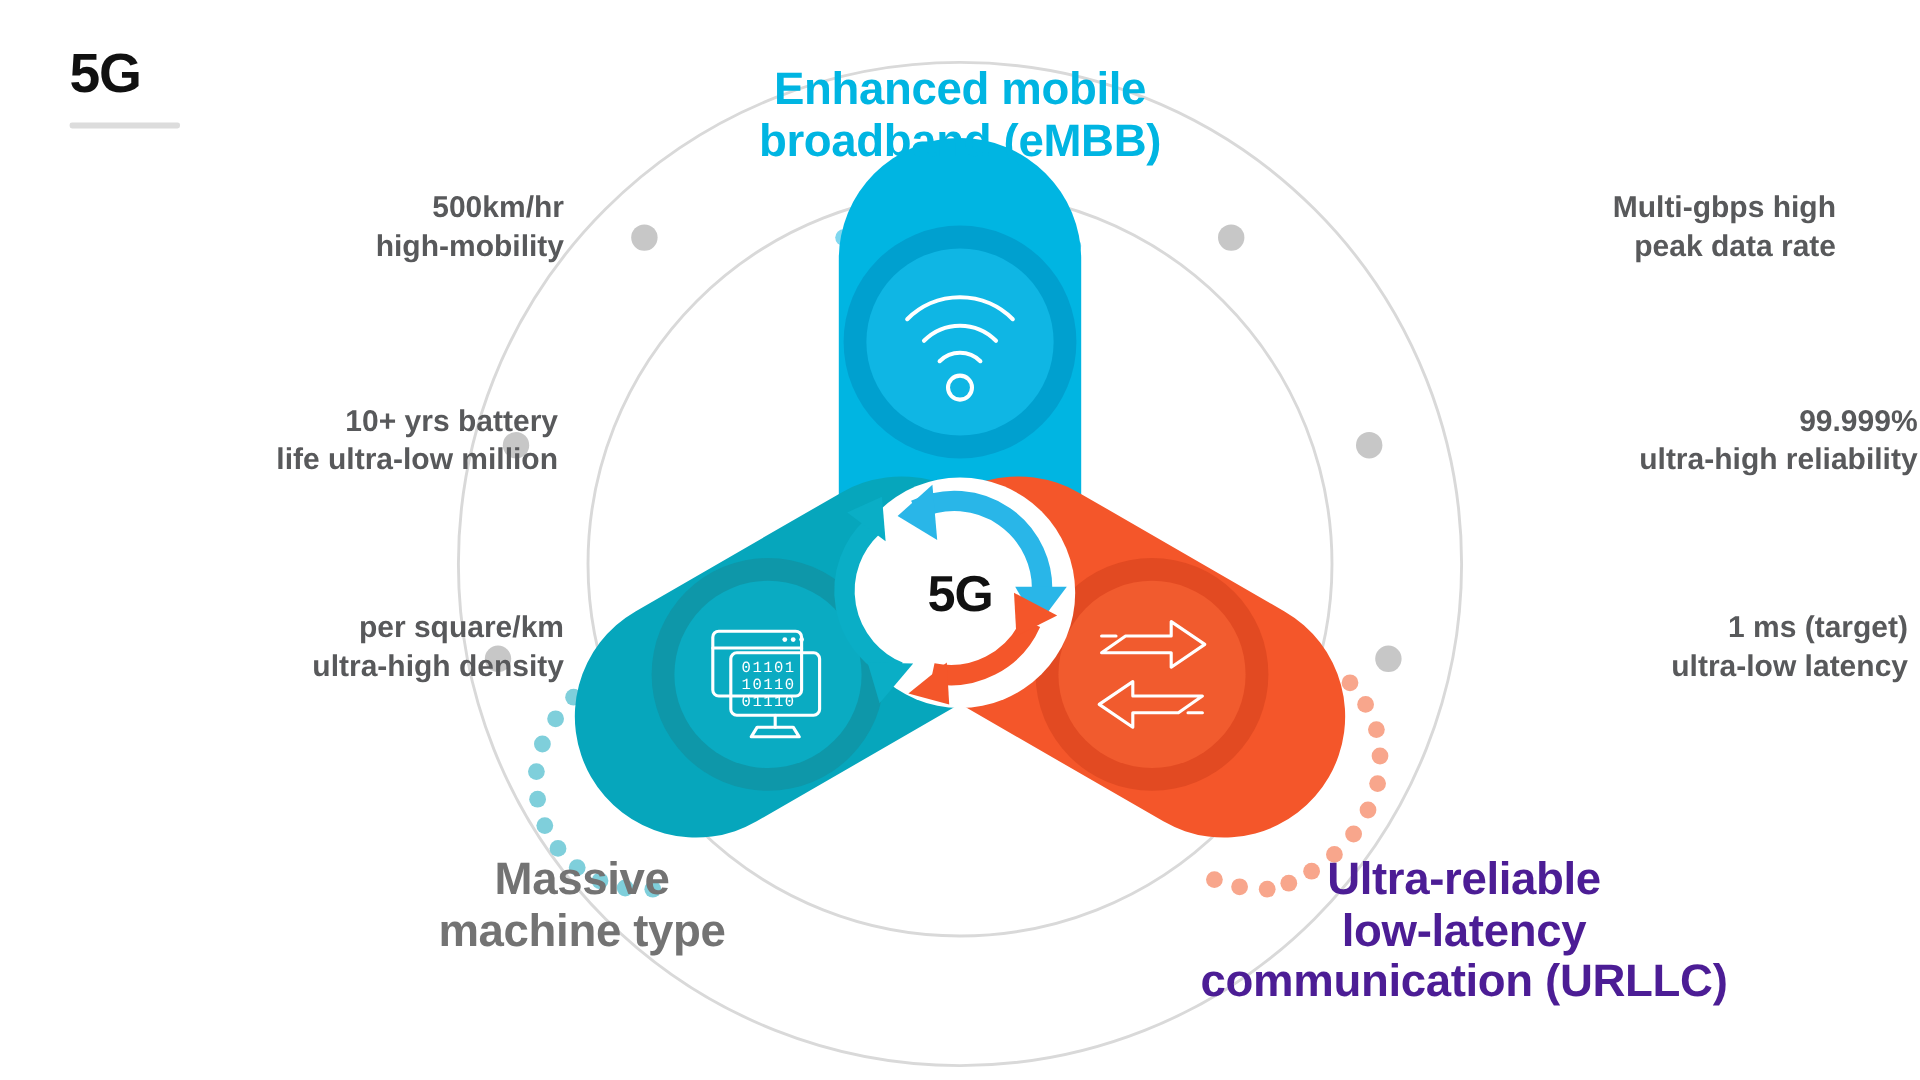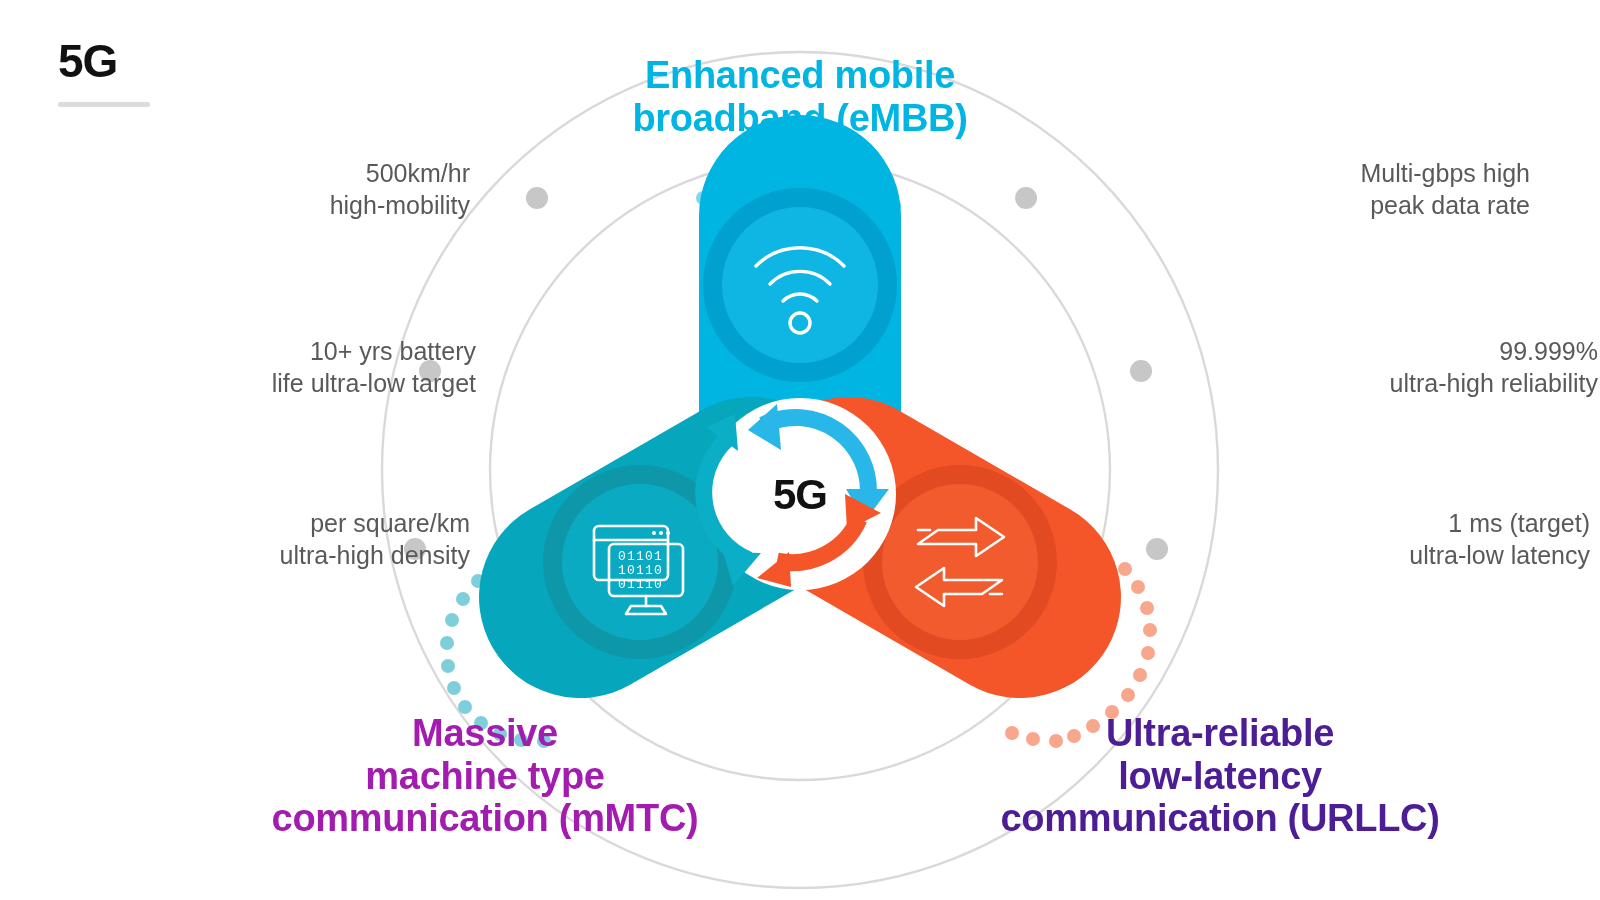--- a/index.html
+++ b/index.html
@@ -18,32 +18,32 @@
     line-height:1;
   }
   .brand-rule{margin-top:18px;width:92px;height:5px;background:#dcdcdc;border-radius:2px;}
 
   
   .heading{
     position:absolute;font-weight:bold;line-height:1.12;
     font-size:38px;letter-spacing:-0.3px;text-align:center;
   }
   #h-embb{left:540px;top:54px;width:520px;color:#00b5e2;}
-  #h-mmtc{left:255px;top:712px;width:460px;color:#a21caf;}
+  #h-mmtc{left:255px;top:712px;width:460px;color:#737373;}
   #h-urllc{left:960px;top:712px;width:520px;color:#4c1d95;}
 
   
   .callout{
     position:absolute;color:#58595b;font-size:25px;line-height:1.27;
-    font-weight:normal;
+    font-weight:bold;
   }
   .callout.r{text-align:right;}
   .callout.l{text-align:right;}
   #c-l1{left:90px;top:158px;width:380px;}
-  #c-l2{left:36px;top:336px;width:440px;}
+  #c-l2{left:25px;top:336px;width:440px;}
   #c-l3{left:60px;top:508px;width:410px;}
   #c-r1{left:1110px;top:158px;width:420px;}
   #c-r2{left:1198px;top:336px;width:400px;}
   #c-r3{left:1190px;top:508px;width:400px;}
 
   
   #wheel{position:absolute;left:0;top:0;width:1600px;height:900px;}
   .grey-arc{fill:none;stroke:#d9d9d9;stroke-width:2.4;}
   .grey-dot{fill:#c7c7c7;}
   .cap-icon{fill:none;stroke:#ffffff;stroke-width:3.4;stroke-linecap:round;stroke-linejoin:round;}
@@ -207,36 +207,35 @@
   </svg>
 
   <div class="heading" id="h-embb">
     <div>Enhanced mobile</div>
     <div>broadband (eMBB)</div>
   </div>
 
   <div class="heading" id="h-mmtc">
     <div>Massive</div>
     <div>machine type</div>
-    <div>communication (mMTC)</div>
   </div>
 
   <div class="heading" id="h-urllc">
     <div>Ultra-reliable</div>
     <div>low-latency</div>
     <div>communication (URLLC)</div>
   </div>
 
   <div class="callout r" id="c-l1">
     <div>500km/hr</div>
     <div>high-mobility</div>
   </div>
   <div class="callout r" id="c-l2">
     <div>10+ yrs battery</div>
-    <div>life ultra-low target</div>
+    <div>life ultra-low million</div>
   </div>
   <div class="callout r" id="c-l3">
     <div>per square/km</div>
     <div>ultra-high density</div>
   </div>
 
   <div class="callout l" id="c-r1">
     <div>Multi-gbps high</div>
     <div>peak data rate</div>
   </div>

